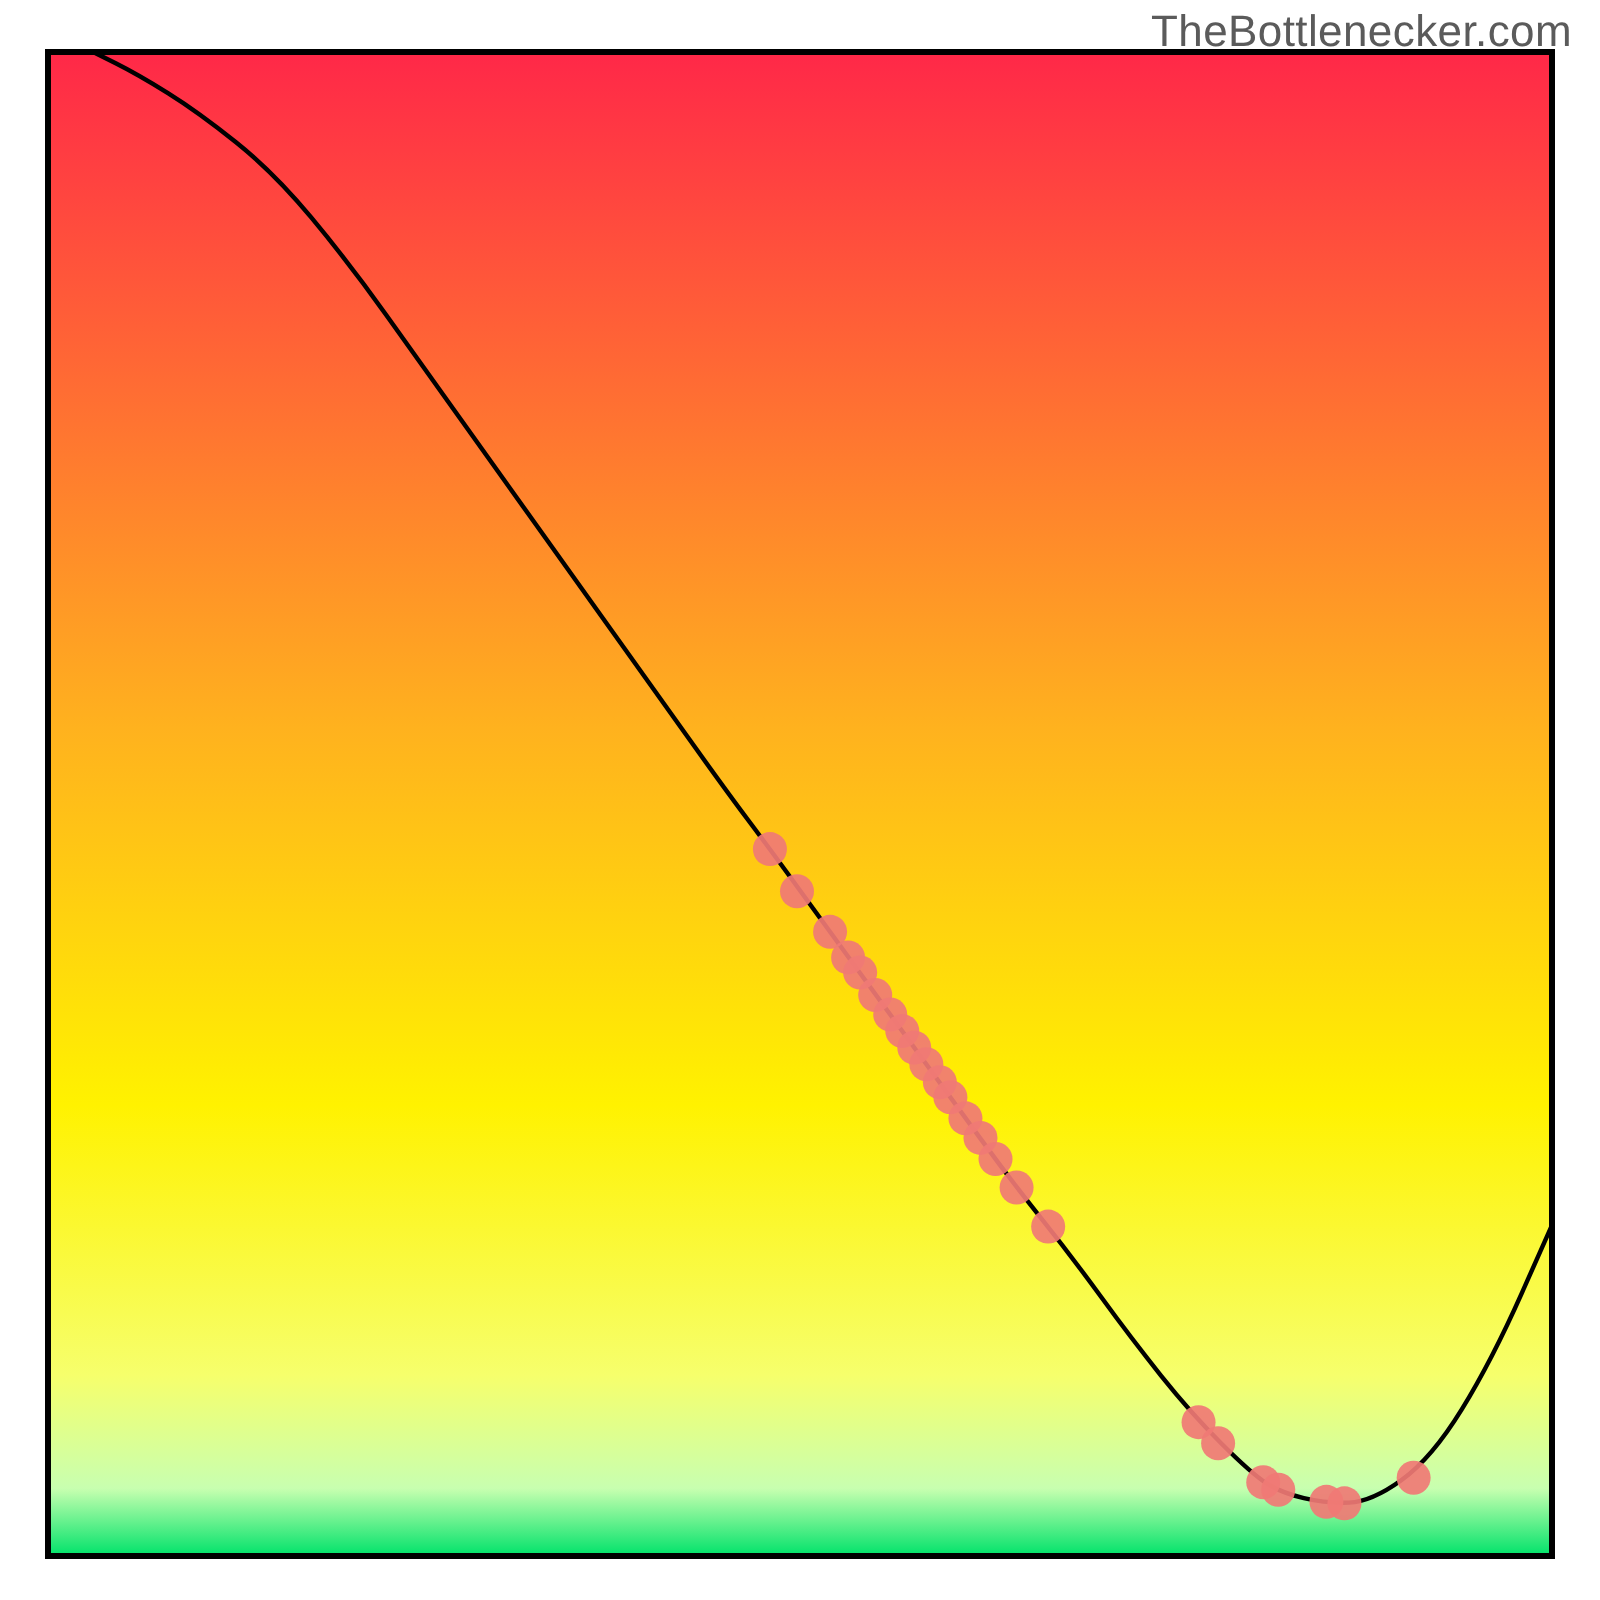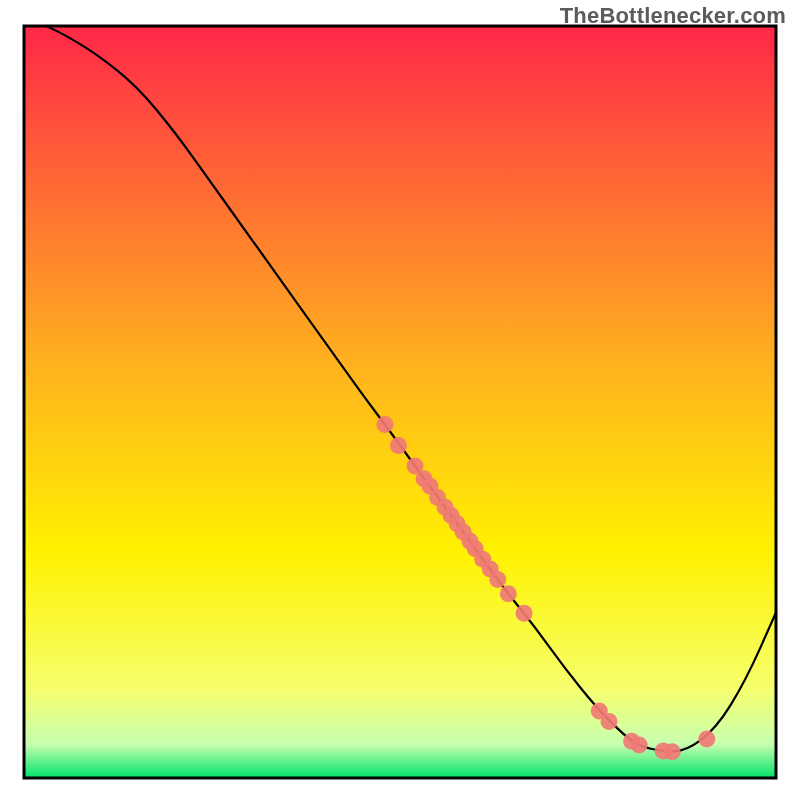--- a/index.html
+++ b/index.html
@@ -16,21 +16,21 @@
     height: 800px;
   }
   svg {
     display: block;
   }
   .watermark {
     position: absolute;
     top: 3px;
     right: 14px;
     font-size: 22px;
-    font-weight: 700;
+    font-weight: 400;
     color: #5b5b5b;
     letter-spacing: 0.2px;
   }
 </style>
 </head>
 <body>
 
 <div class="canvas-wrap">
   <svg id="chart-svg" width="800" height="800" viewBox="0 0 800 800">
     <defs>

